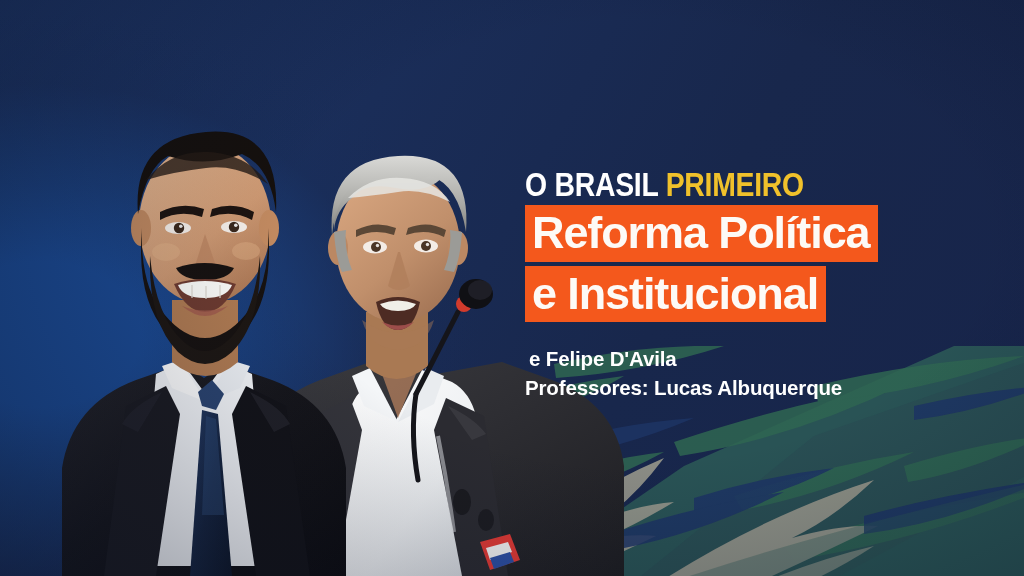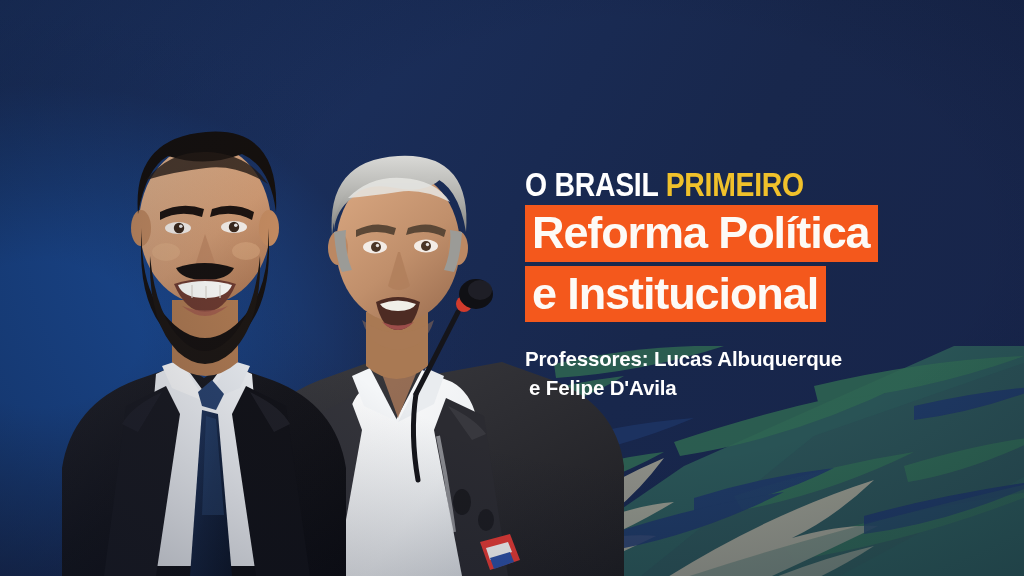--- a/index.html
+++ b/index.html
@@ -292,19 +292,19 @@
   <div class="copy">
 
     <div class="kicker"><span>O BRASIL </span><span class="hl">PRIMEIRO</span></div>
 
     <div class="headline">
       <div class="hl-line">Reforma Política</div>
       <div class="hl-line">e Institucional</div>
     </div>
 
     <div class="presenters">
+      <span class="pl l2">e Felipe D'Avila</span>
       <span class="pl">Professores: Lucas Albuquerque</span>
-      <span class="pl l2">e Felipe D'Avila</span>
     </div>
 
   </div>
 
 </div>
 
 </body></html>

